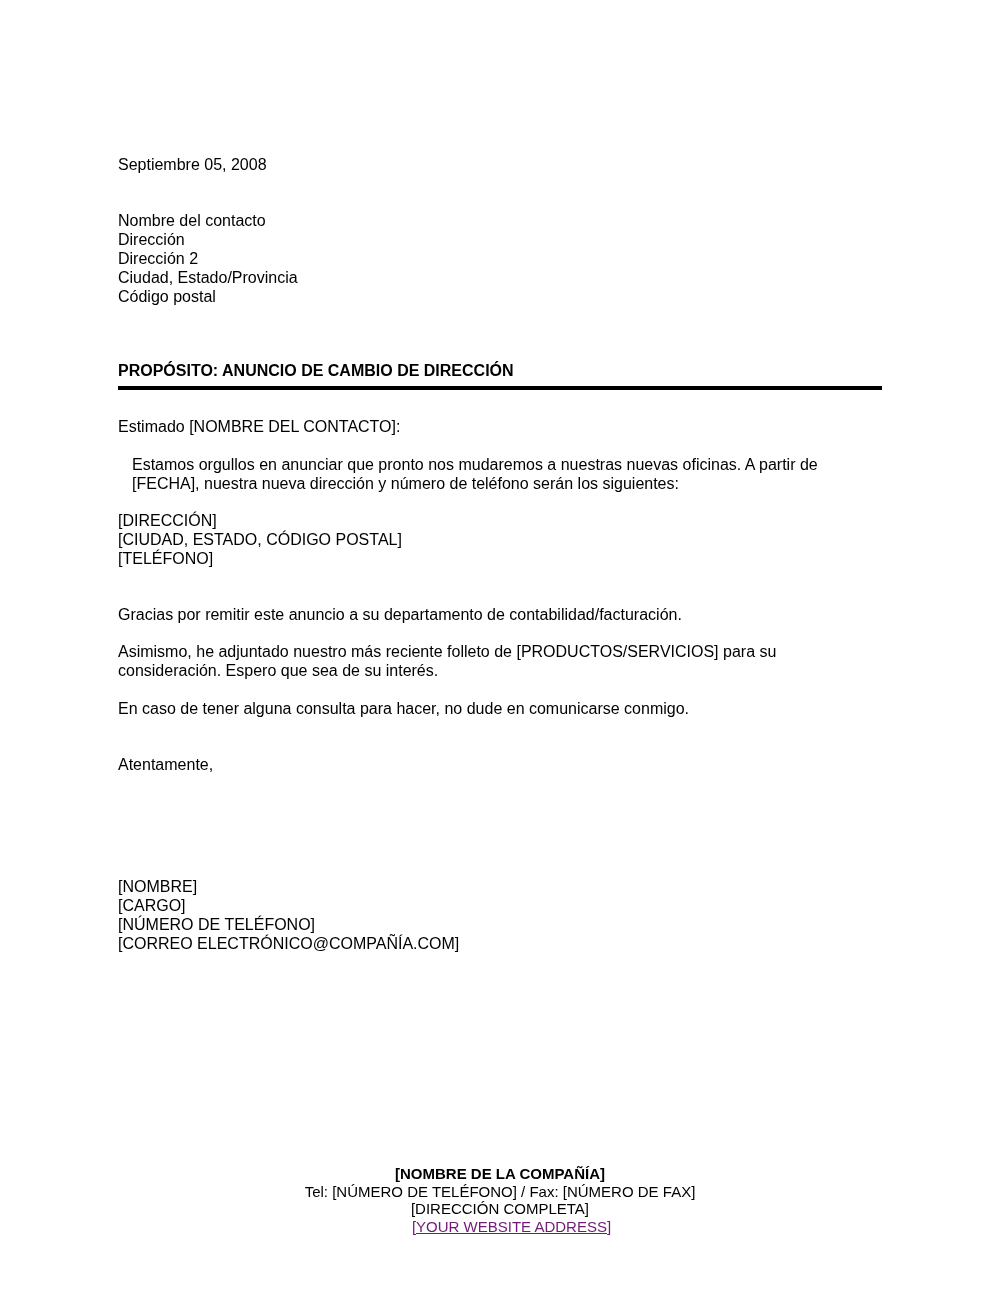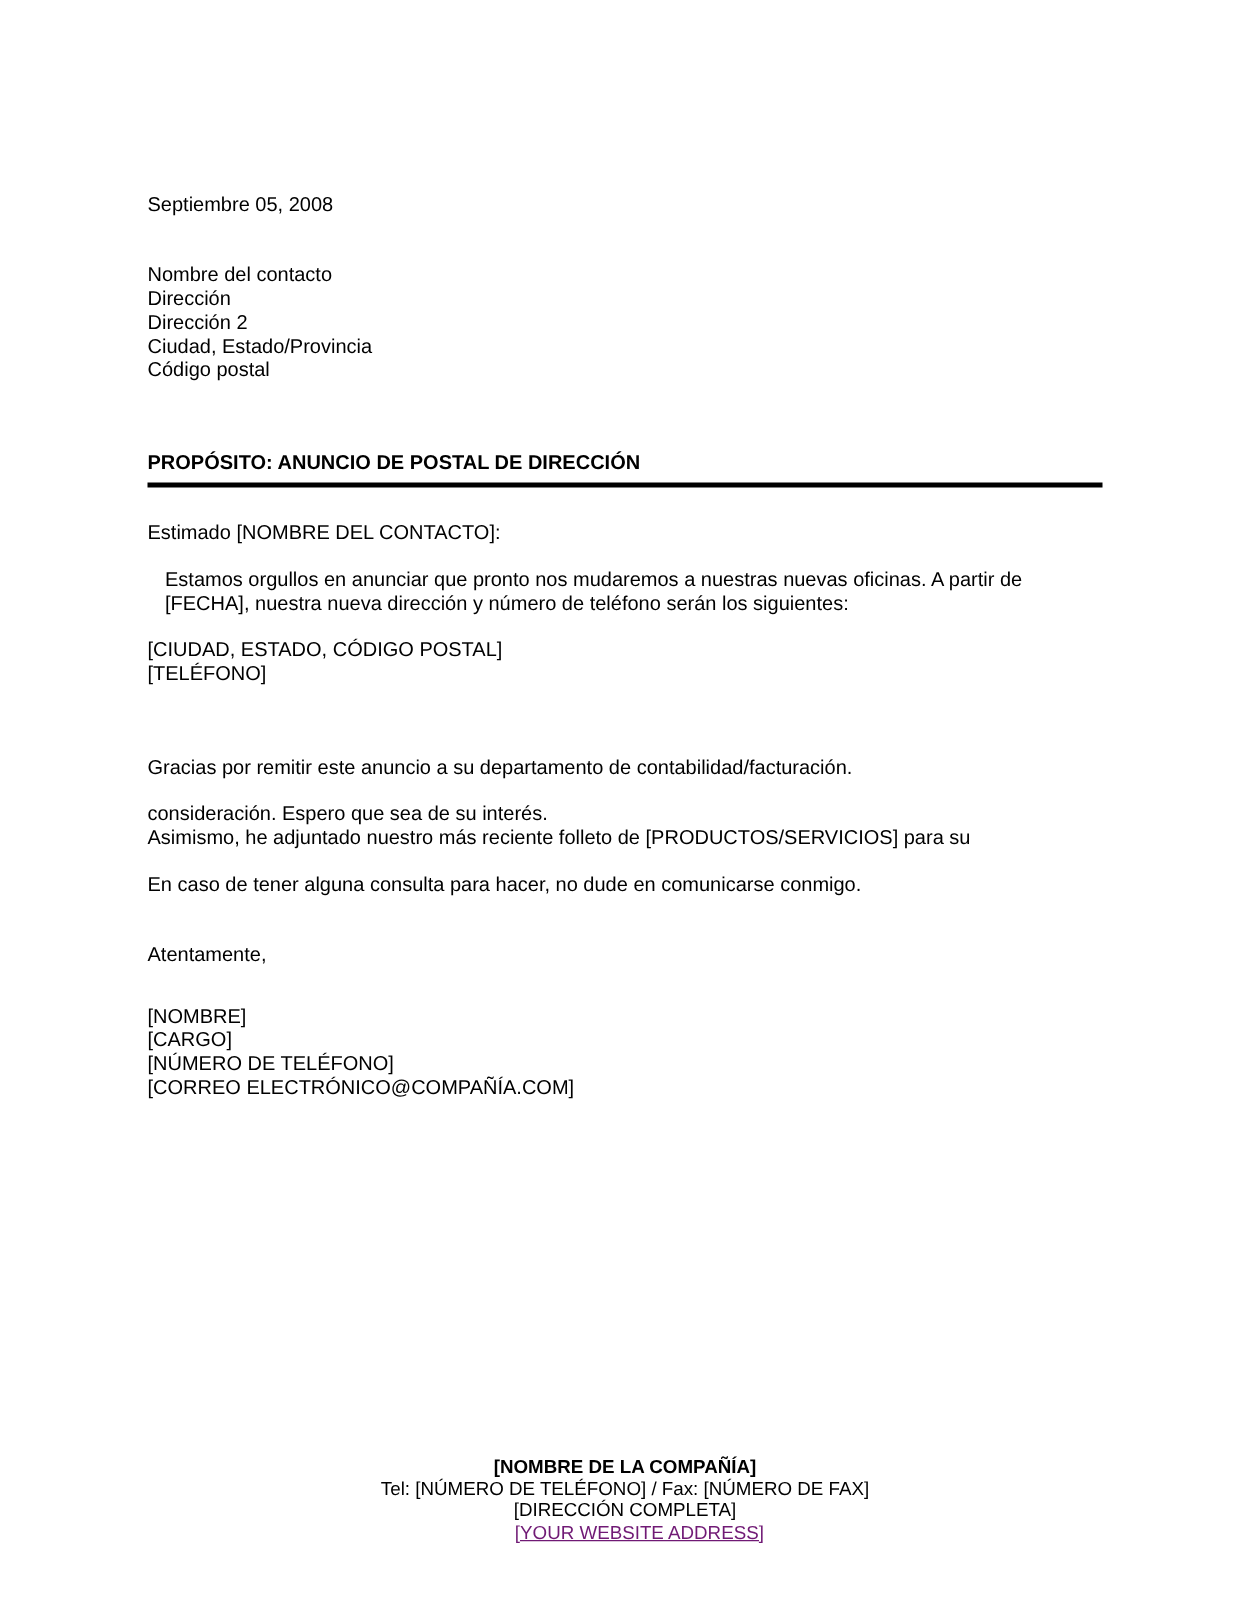--- a/index.html
+++ b/index.html
@@ -42,21 +42,21 @@
       height: 4px;
       background: #000000;
     }
     .greeting { top: 417px; }
     .para1 { top: 455px; margin-left: 14px; }
     .new-address { top: 511px; }
     .para2 { top: 605px; }
     .para3 { top: 642px; }
     .para4 { top: 699px; }
     .closing { top: 755px; }
-    .signature { top: 804px; }
+    .signature { top: 877px; }
     .footer {
       position: absolute;
       left: 0;
       top: 1165px;
       width: 1000px;
       text-align: center;
       font-size: 15px;
       line-height: 17.5px;
     }
     .footer .company { font-weight: bold; }
@@ -78,46 +78,47 @@
 
   <div class="block recipient">
     <span class="line">Nombre del contacto</span>
     <span class="line">Dirección</span>
     <span class="line">Dirección 2</span>
     <span class="line">Ciudad, Estado/Provincia</span>
     <span class="line">Código postal</span>
   </div>
 
   <div class="block subject">
-    <span class="line">PROPÓSITO: ANUNCIO DE POSTAL DE DIRECCIÓN</span>
+    <span class="line">PROPÓSITO: ANUNCIO DE CAMBIO DE DIRECCIÓN</span>
   </div>
 
   <div class="rule"></div>
 
   <div class="block greeting">
     <span class="line">Estimado [NOMBRE DEL CONTACTO]:</span>
   </div>
 
   <div class="block para1">
     <span class="line">Estamos orgullos en anunciar que pronto nos mudaremos a nuestras nuevas oficinas. A partir de</span>
     <span class="line">[FECHA], nuestra nueva dirección y número de teléfono serán los siguientes:</span>
   </div>
 
   <div class="block new-address">
+    <span class="line">[DIRECCIÓN]</span>
     <span class="line">[CIUDAD, ESTADO, CÓDIGO POSTAL]</span>
     <span class="line">[TELÉFONO]</span>
   </div>
 
   <div class="block para2">
     <span class="line">Gracias por remitir este anuncio a su departamento de contabilidad/facturación.</span>
   </div>
 
   <div class="block para3">
+    <span class="line">Asimismo, he adjuntado nuestro más reciente folleto de [PRODUCTOS/SERVICIOS] para su</span>
     <span class="line">consideración. Espero que sea de su interés.</span>
-    <span class="line">Asimismo, he adjuntado nuestro más reciente folleto de [PRODUCTOS/SERVICIOS] para su</span>
   </div>
 
   <div class="block para4">
     <span class="line">En caso de tener alguna consulta para hacer, no dude en comunicarse conmigo.</span>
   </div>
 
   <div class="block closing">
     <span class="line">Atentamente,</span>
   </div>
 

